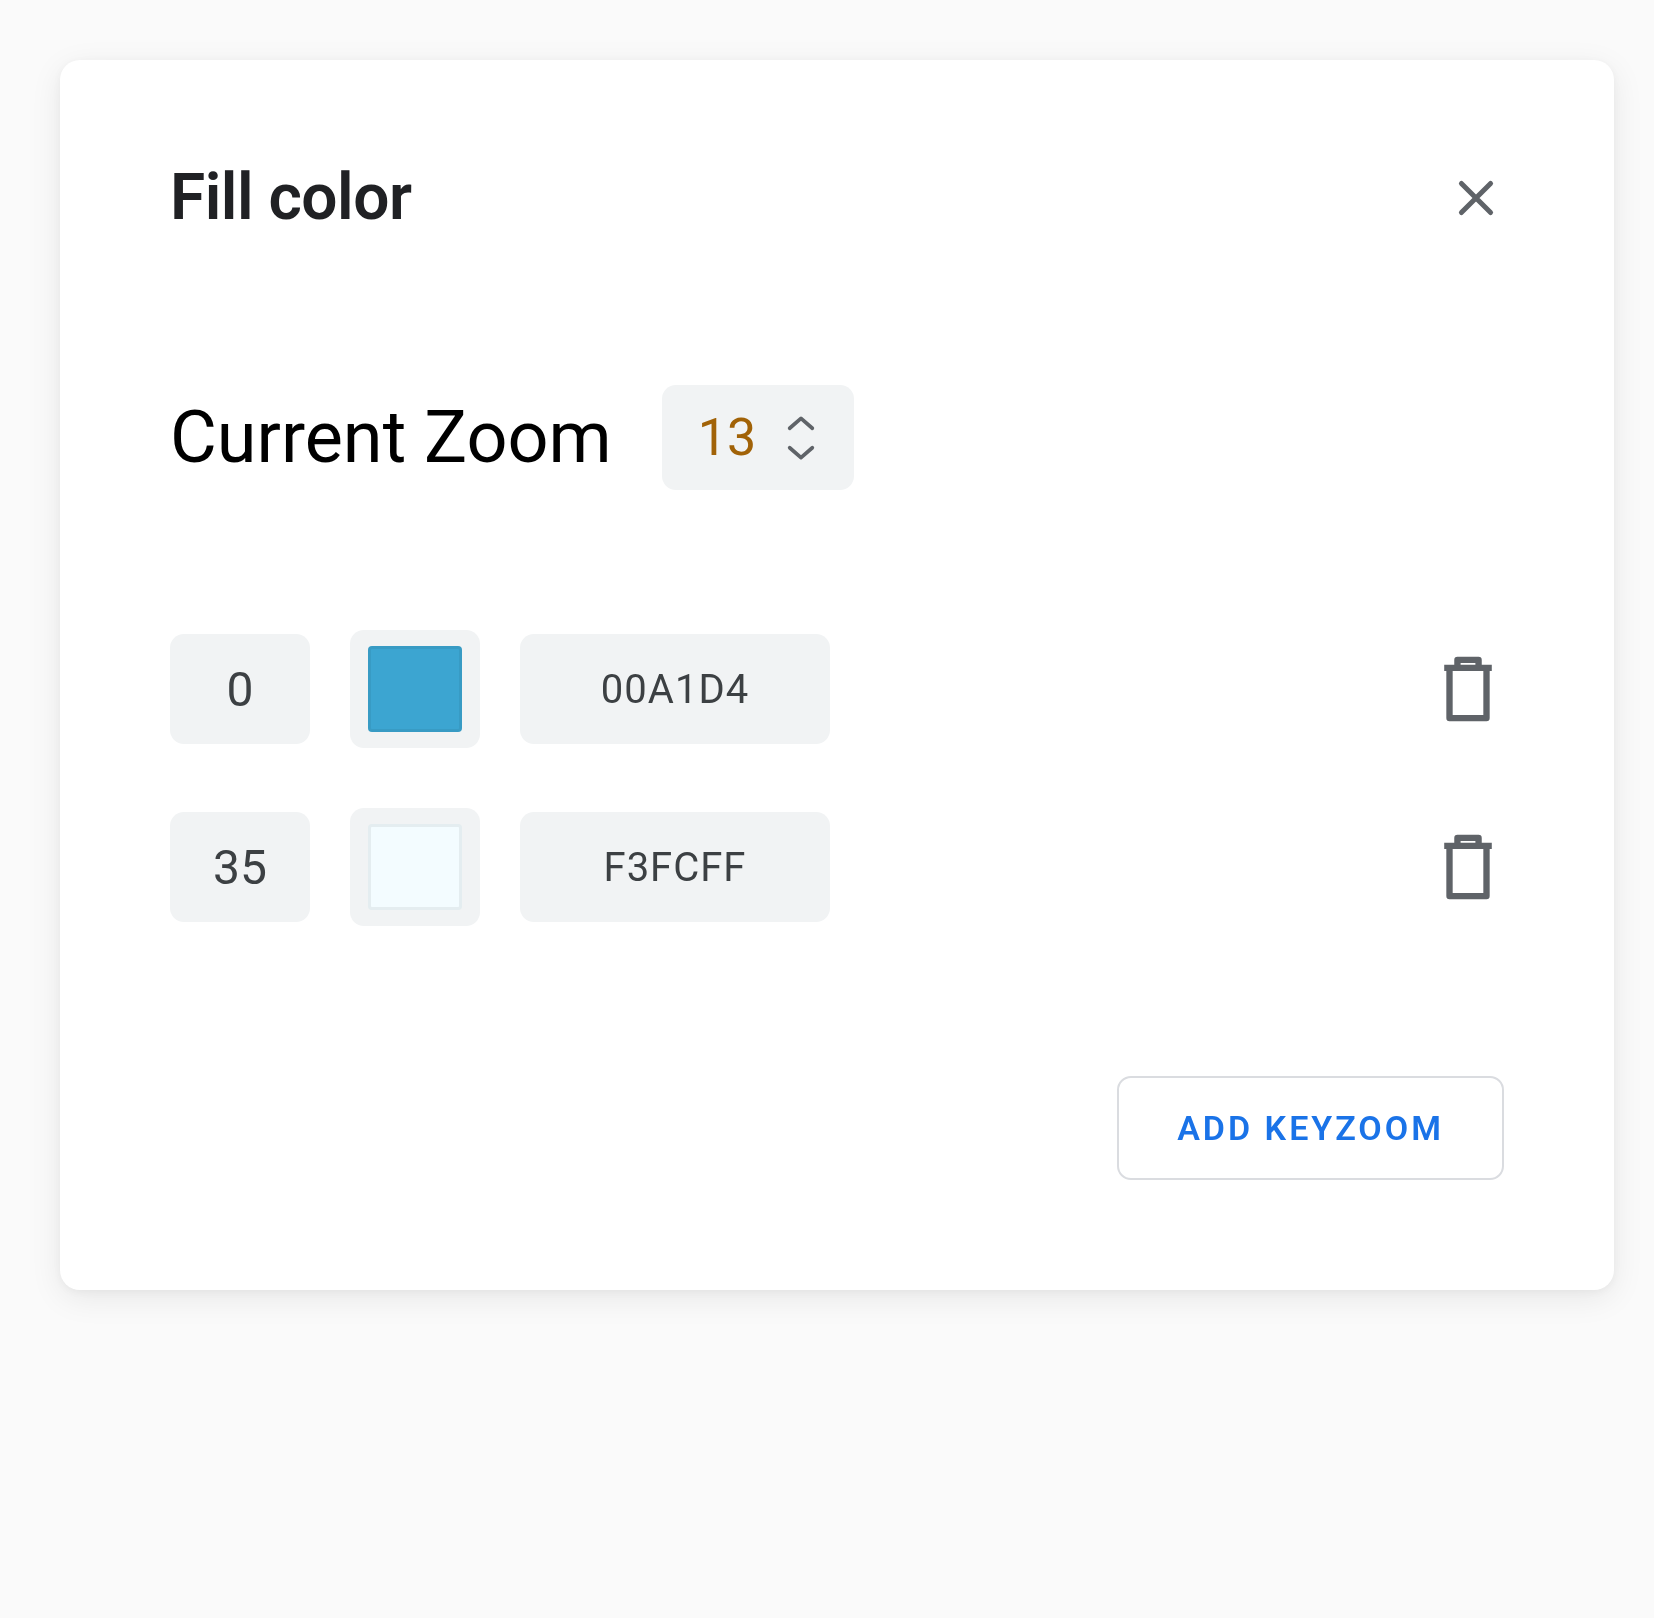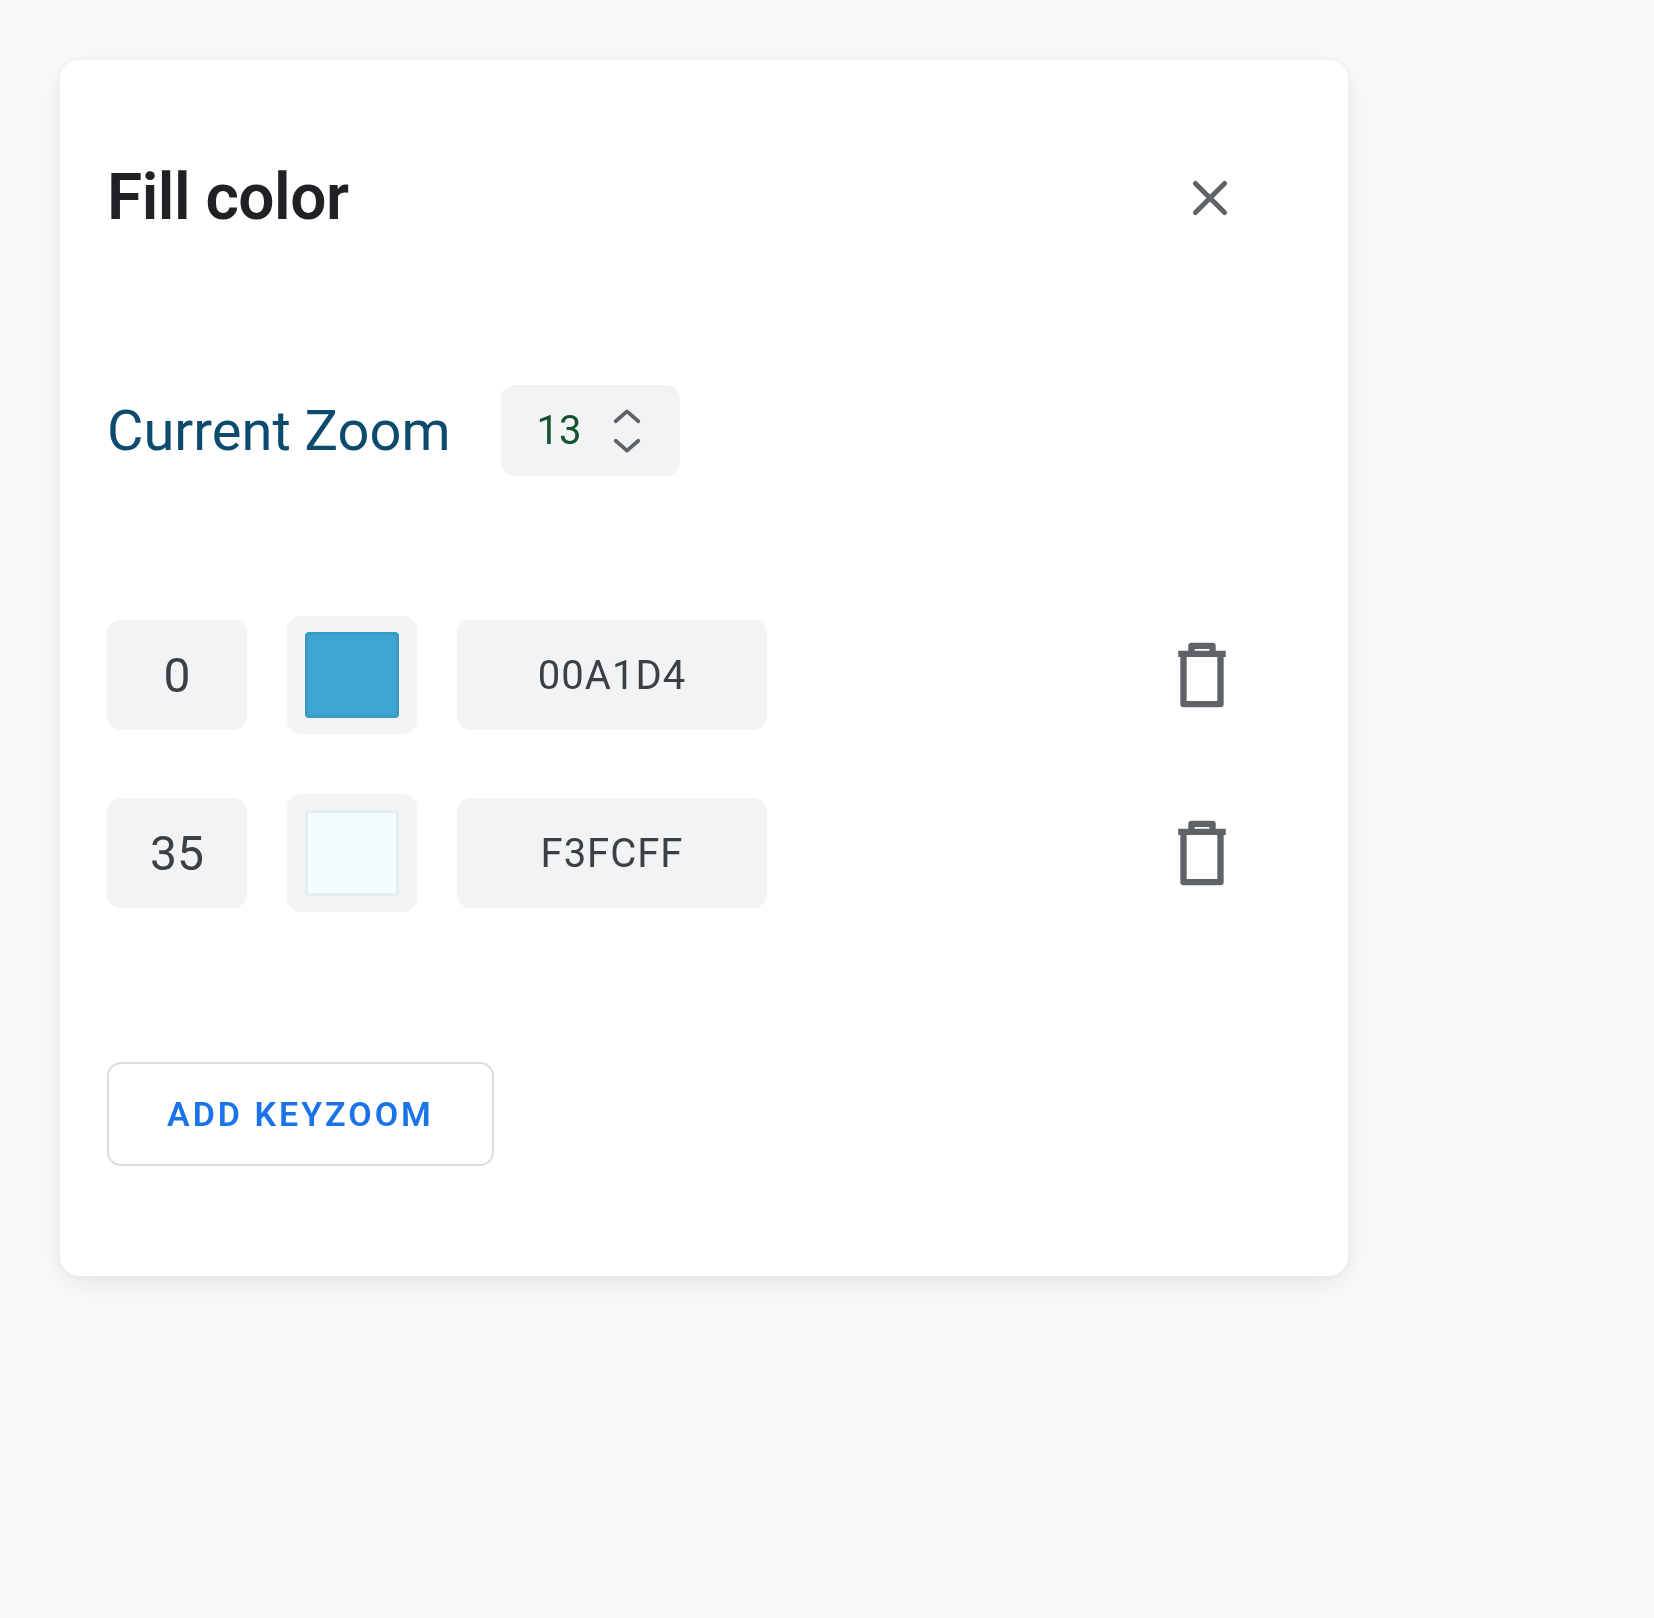--- a/index.html
+++ b/index.html
@@ -3,25 +3,26 @@
 <meta charset="utf-8">
 <style>
   * { box-sizing: border-box; }
   body {
     margin: 0;
     padding: 60px;
     background: #fafafa;
     font-family: -apple-system, BlinkMacSystemFont, "Segoe UI", Roboto, Helvetica, Arial, sans-serif;
   }
   .panel {
-    width: 1288px;
+    width: 1554px;
     background: #ffffff;
     border-radius: 20px;
     box-shadow: 0 8px 32px rgba(0,0,0,0.08), 0 2px 8px rgba(0,0,0,0.04);
-    padding: 100px 110px 110px 47px;
+    padding: 100px 110px 110px 110px;
+    text-align: right;
   }
   .panel-header {
     display: flex;
     align-items: center;
     justify-content: space-between;
     margin-bottom: 150px;
   }
   .panel-title {
     font-size: 64px;
     font-weight: 600;
@@ -39,35 +40,35 @@
   }
   .close-btn svg { width: 50px; height: 50px; }
 
   .zoom-row {
     display: flex;
     align-items: center;
     gap: 50px;
     margin-bottom: 140px;
   }
   .zoom-label {
-    font-size: 56px;
-    color: #0c4a6e;
+    font-size: 72px;
+    color: #000000;
     font-weight: 400;
   }
   .zoom-stepper {
     display: flex;
     align-items: center;
     gap: 28px;
     background: #f1f3f4;
     border-radius: 14px;
     padding: 22px 36px;
   }
   .zoom-value {
-    font-size: 40px;
-    color: #14532d;
+    font-size: 52px;
+    color: #a16207;
     font-weight: 400;
   }
   .stepper-arrows {
     display: flex;
     flex-direction: column;
     gap: 10px;
     color: #5f6368;
   }
   .stepper-arrows svg { width: 34px; height: 18px; display:block; }
 

